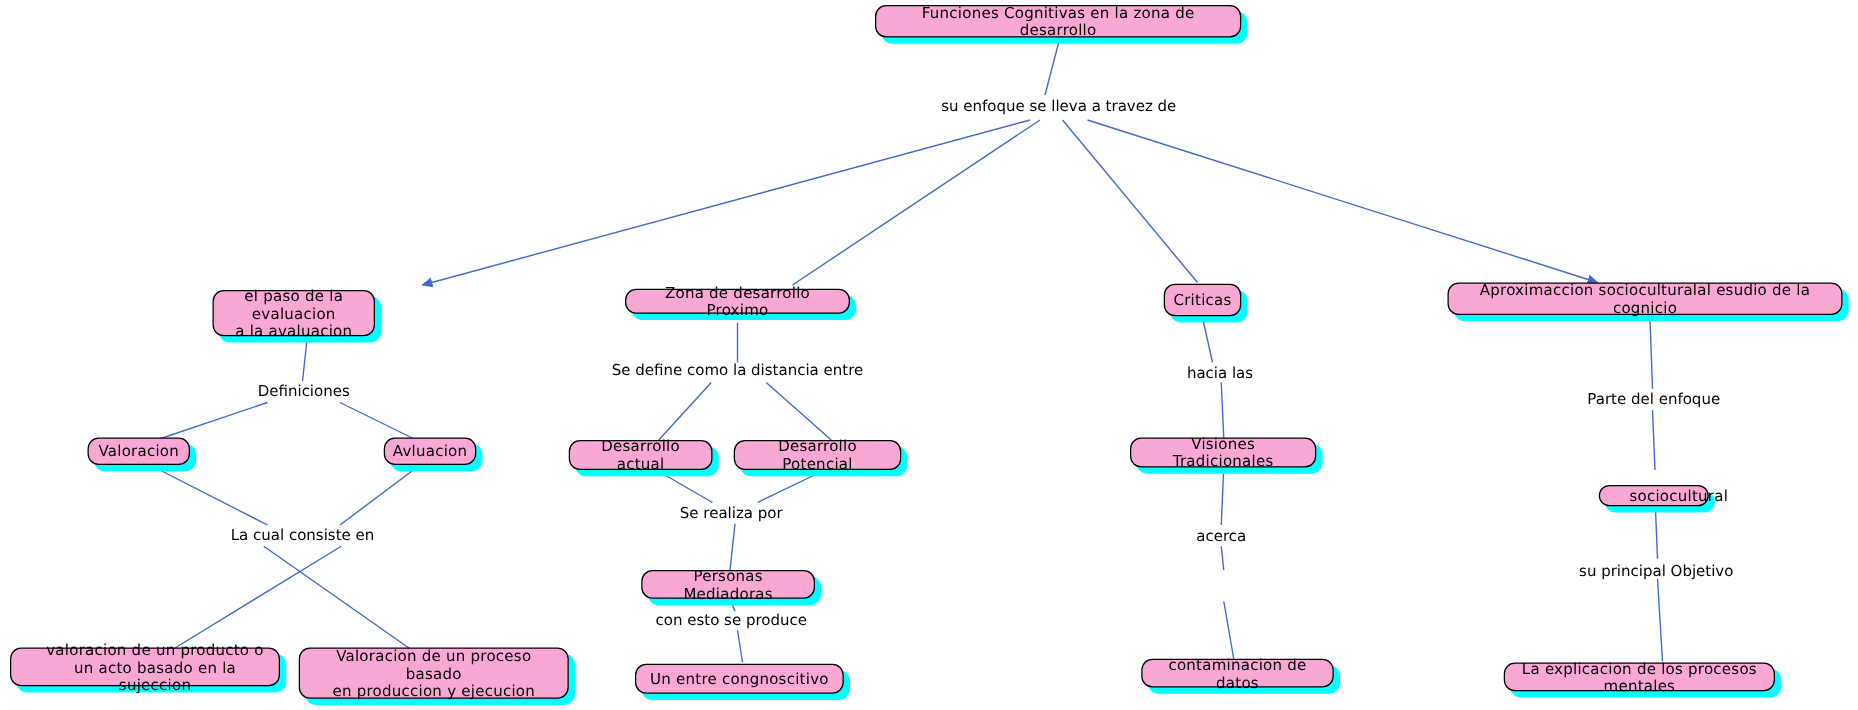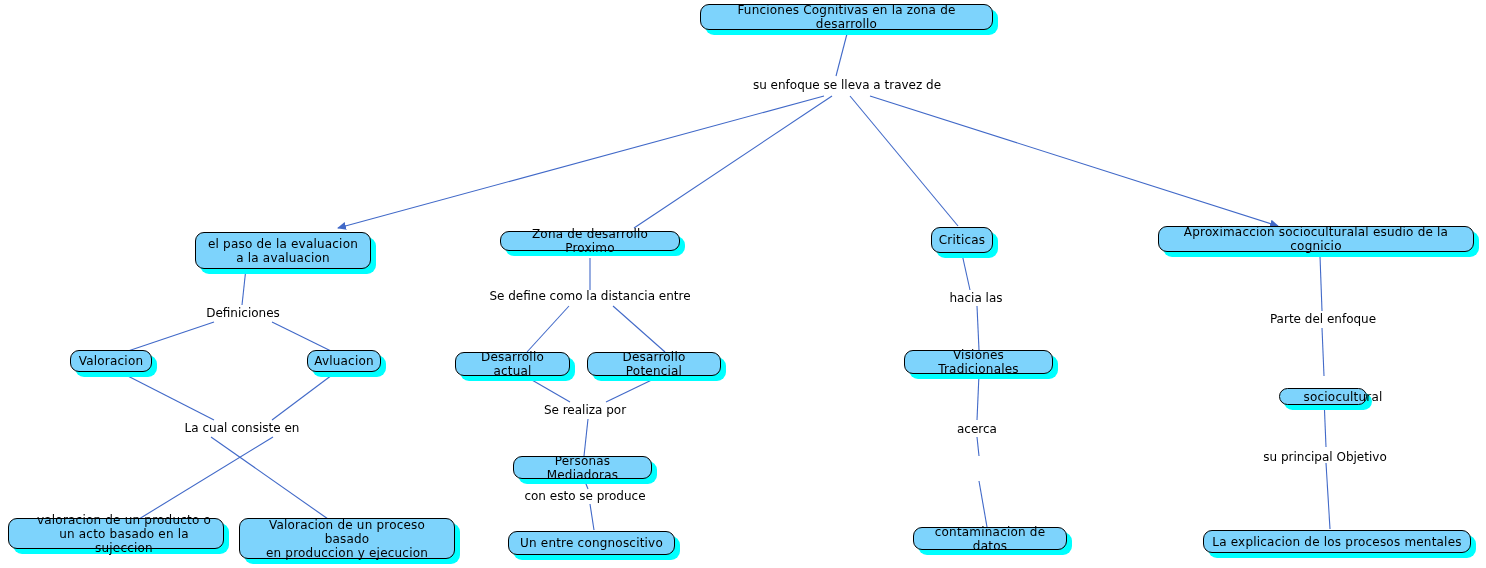--- a/index.html
+++ b/index.html
@@ -21,21 +21,21 @@
     position: absolute;
     left: 0;
     top: 0;
     width: 1486px;
     height: 568px;
     pointer-events: none;
   }
   .node {
     position: absolute;
     box-sizing: border-box;
-    background: #7dd3fc;
+    background: #f9a8d4;
     border: 1px solid #000000;
     border-radius: 9px;
     box-shadow: 5px 5px 0 0 #00ffff;
     color: #000000;
     font-size: 12px;
     line-height: 14px;
     display: flex;
     align-items: center;
     justify-content: center;
     text-align: center;
@@ -99,21 +99,21 @@
 
       <line x1="1320" y1="256" x2="1322" y2="311"></line>
       <line x1="1322" y1="328" x2="1324" y2="376"></line>
       <line x1="1324" y1="398" x2="1326" y2="447"></line>
       <line x1="1326" y1="463" x2="1330" y2="529"></line>
     </g>
   </svg>
 
   <div class="node" style="left:700px; top:4px; width:293px; height:26px;">Funciones Cognitivas en la zona de desarrollo</div>
 
-  <div class="node" style="left:170px; top:232px; width:176px; height:37px;margin-left:25px;">el paso de la evaluacion
+  <div class="node" style="left:170px; top:232px; width:130px; height:37px;">el paso de la evaluacion
 a la avaluacion</div>
 
   <div class="node" style="left:500px; top:231px; width:180px; height:20px;">Zona de desarrollo Proximo</div>
 
   <div class="node" style="left:931px; top:227px; width:62px; height:26px;">Criticas</div>
 
   <div class="node" style="left:1158px; top:226px; width:316px; height:26px;">Aproximaccion socioculturalal esudio de la cognicio</div>
 
   <div class="node" style="left:70px; top:350px; width:82px; height:22px;">Valoracion</div>
 
@@ -133,21 +133,21 @@
 
   <div class="node" style="left:508px; top:531px; width:167px; height:24px;">Un entre congnoscitivo</div>
 
   <div class="node" style="left:904px; top:350px; width:149px; height:24px;">Visiones Tradicionales</div>
 
 
   <div class="node" style="left:913px; top:527px; width:154px; height:23px;">contaminacion de datos</div>
 
   <div class="node" style="left:1279px; top:388px; width:88px; height:17px;padding-left:48px;">sociocultural</div>
 
-  <div class="node" style="left:1203px; top:530px; width:268px; height:23px;">La explicacion de los procesos mentales</div>
+  <div class="node" style="left:1203px; top:530px; width:217px; height:23px;">La explicacion de los procesos mentales</div>
 
   <div class="link-label" style="left:847px; top:78px;">su enfoque se lleva  a travez de</div>
 
   <div class="link-label" style="left:243px; top:306px;">Definiciones</div>
 
   <div class="link-label" style="left:242px; top:421px;">La cual consiste en</div>
 
   <div class="link-label" style="left:590px; top:289px;">Se define como la distancia entre</div>
 
   <div class="link-label" style="left:585px; top:403px;">Se realiza por</div>

